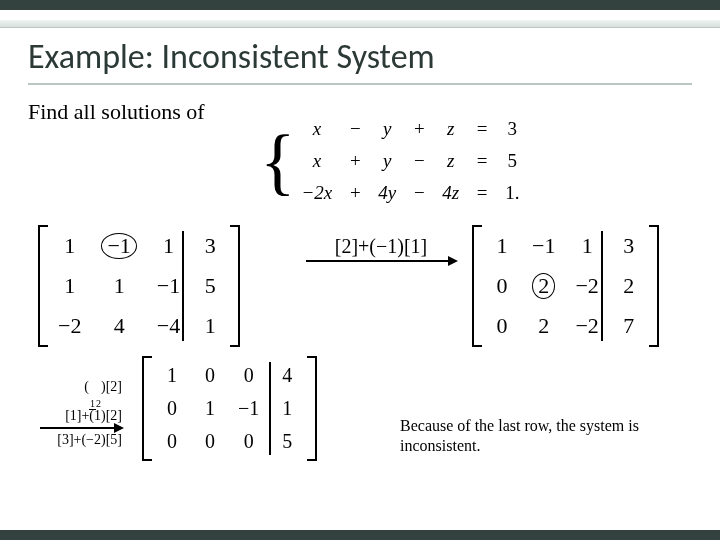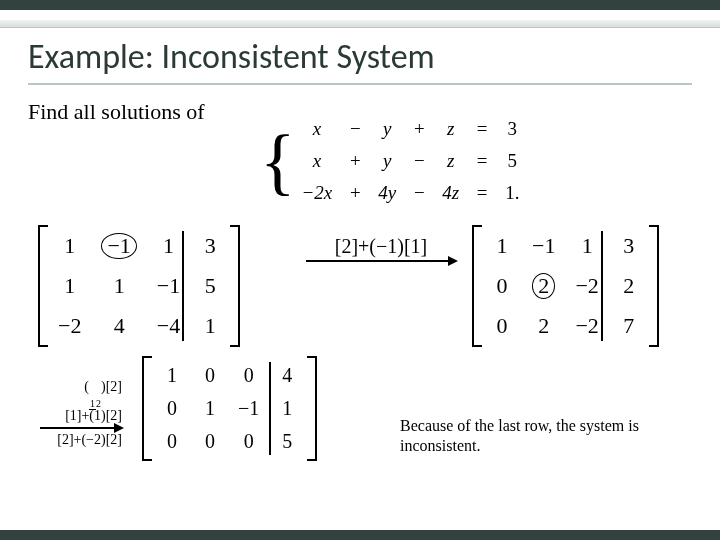--- a/index.html
+++ b/index.html
@@ -138,21 +138,21 @@
           <div class="c">7</div>
         </div>
       <div class="br-r"></div>
     </div>
   </div>
 
   <div class="ops2">
     <div><span>(</span><span class="frac"><span class="n">1</span><span>2</span></span><span>)[2]</span></div>
     <div>[1]+(1)[2]</div>
     <div class="arrow-line"></div>
-    <div>[2]+(−2)[2]</div>
+    <div>[3]+(−2)[5]</div>
   </div>
 
   <div class="step2">
     <div class="mat-wrap">
       <div class="br-l"></div>
       <div class="mat-body aug4" id="mat3">
         <div class="augbar at3"></div>
         <div class="hl-row"></div>
       <div class="c">1</div>
           <div class="c">0</div>

